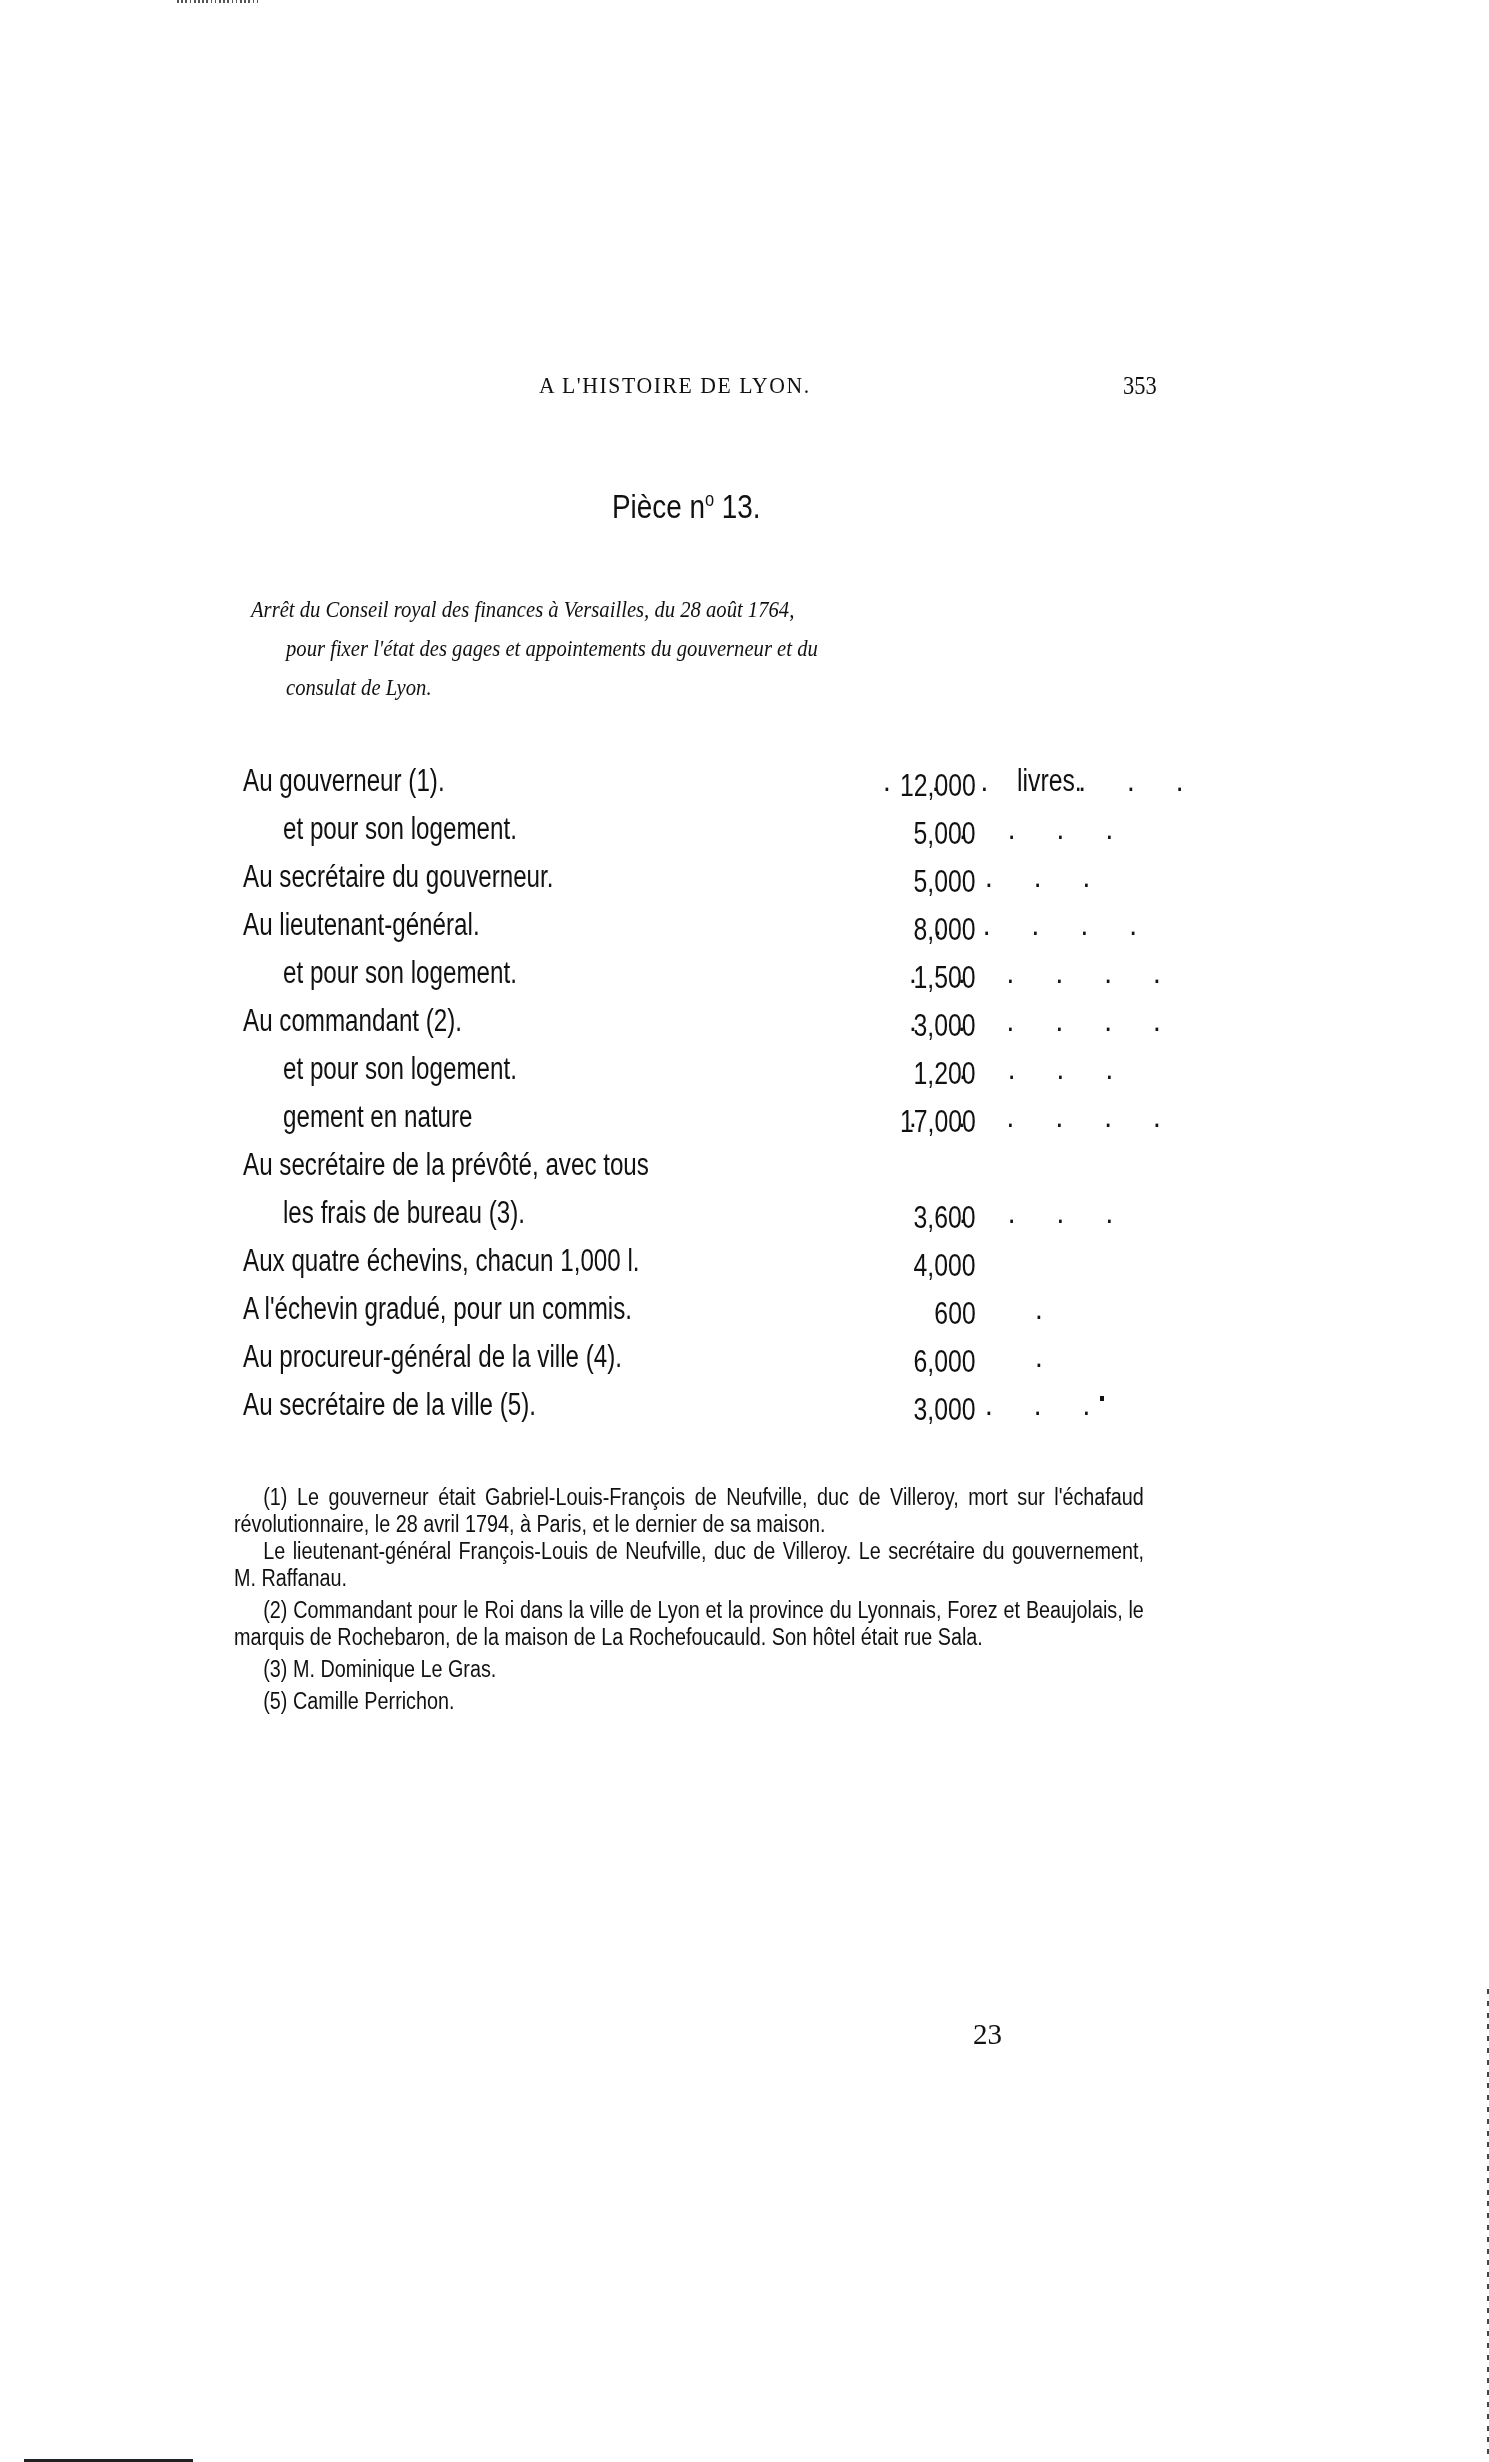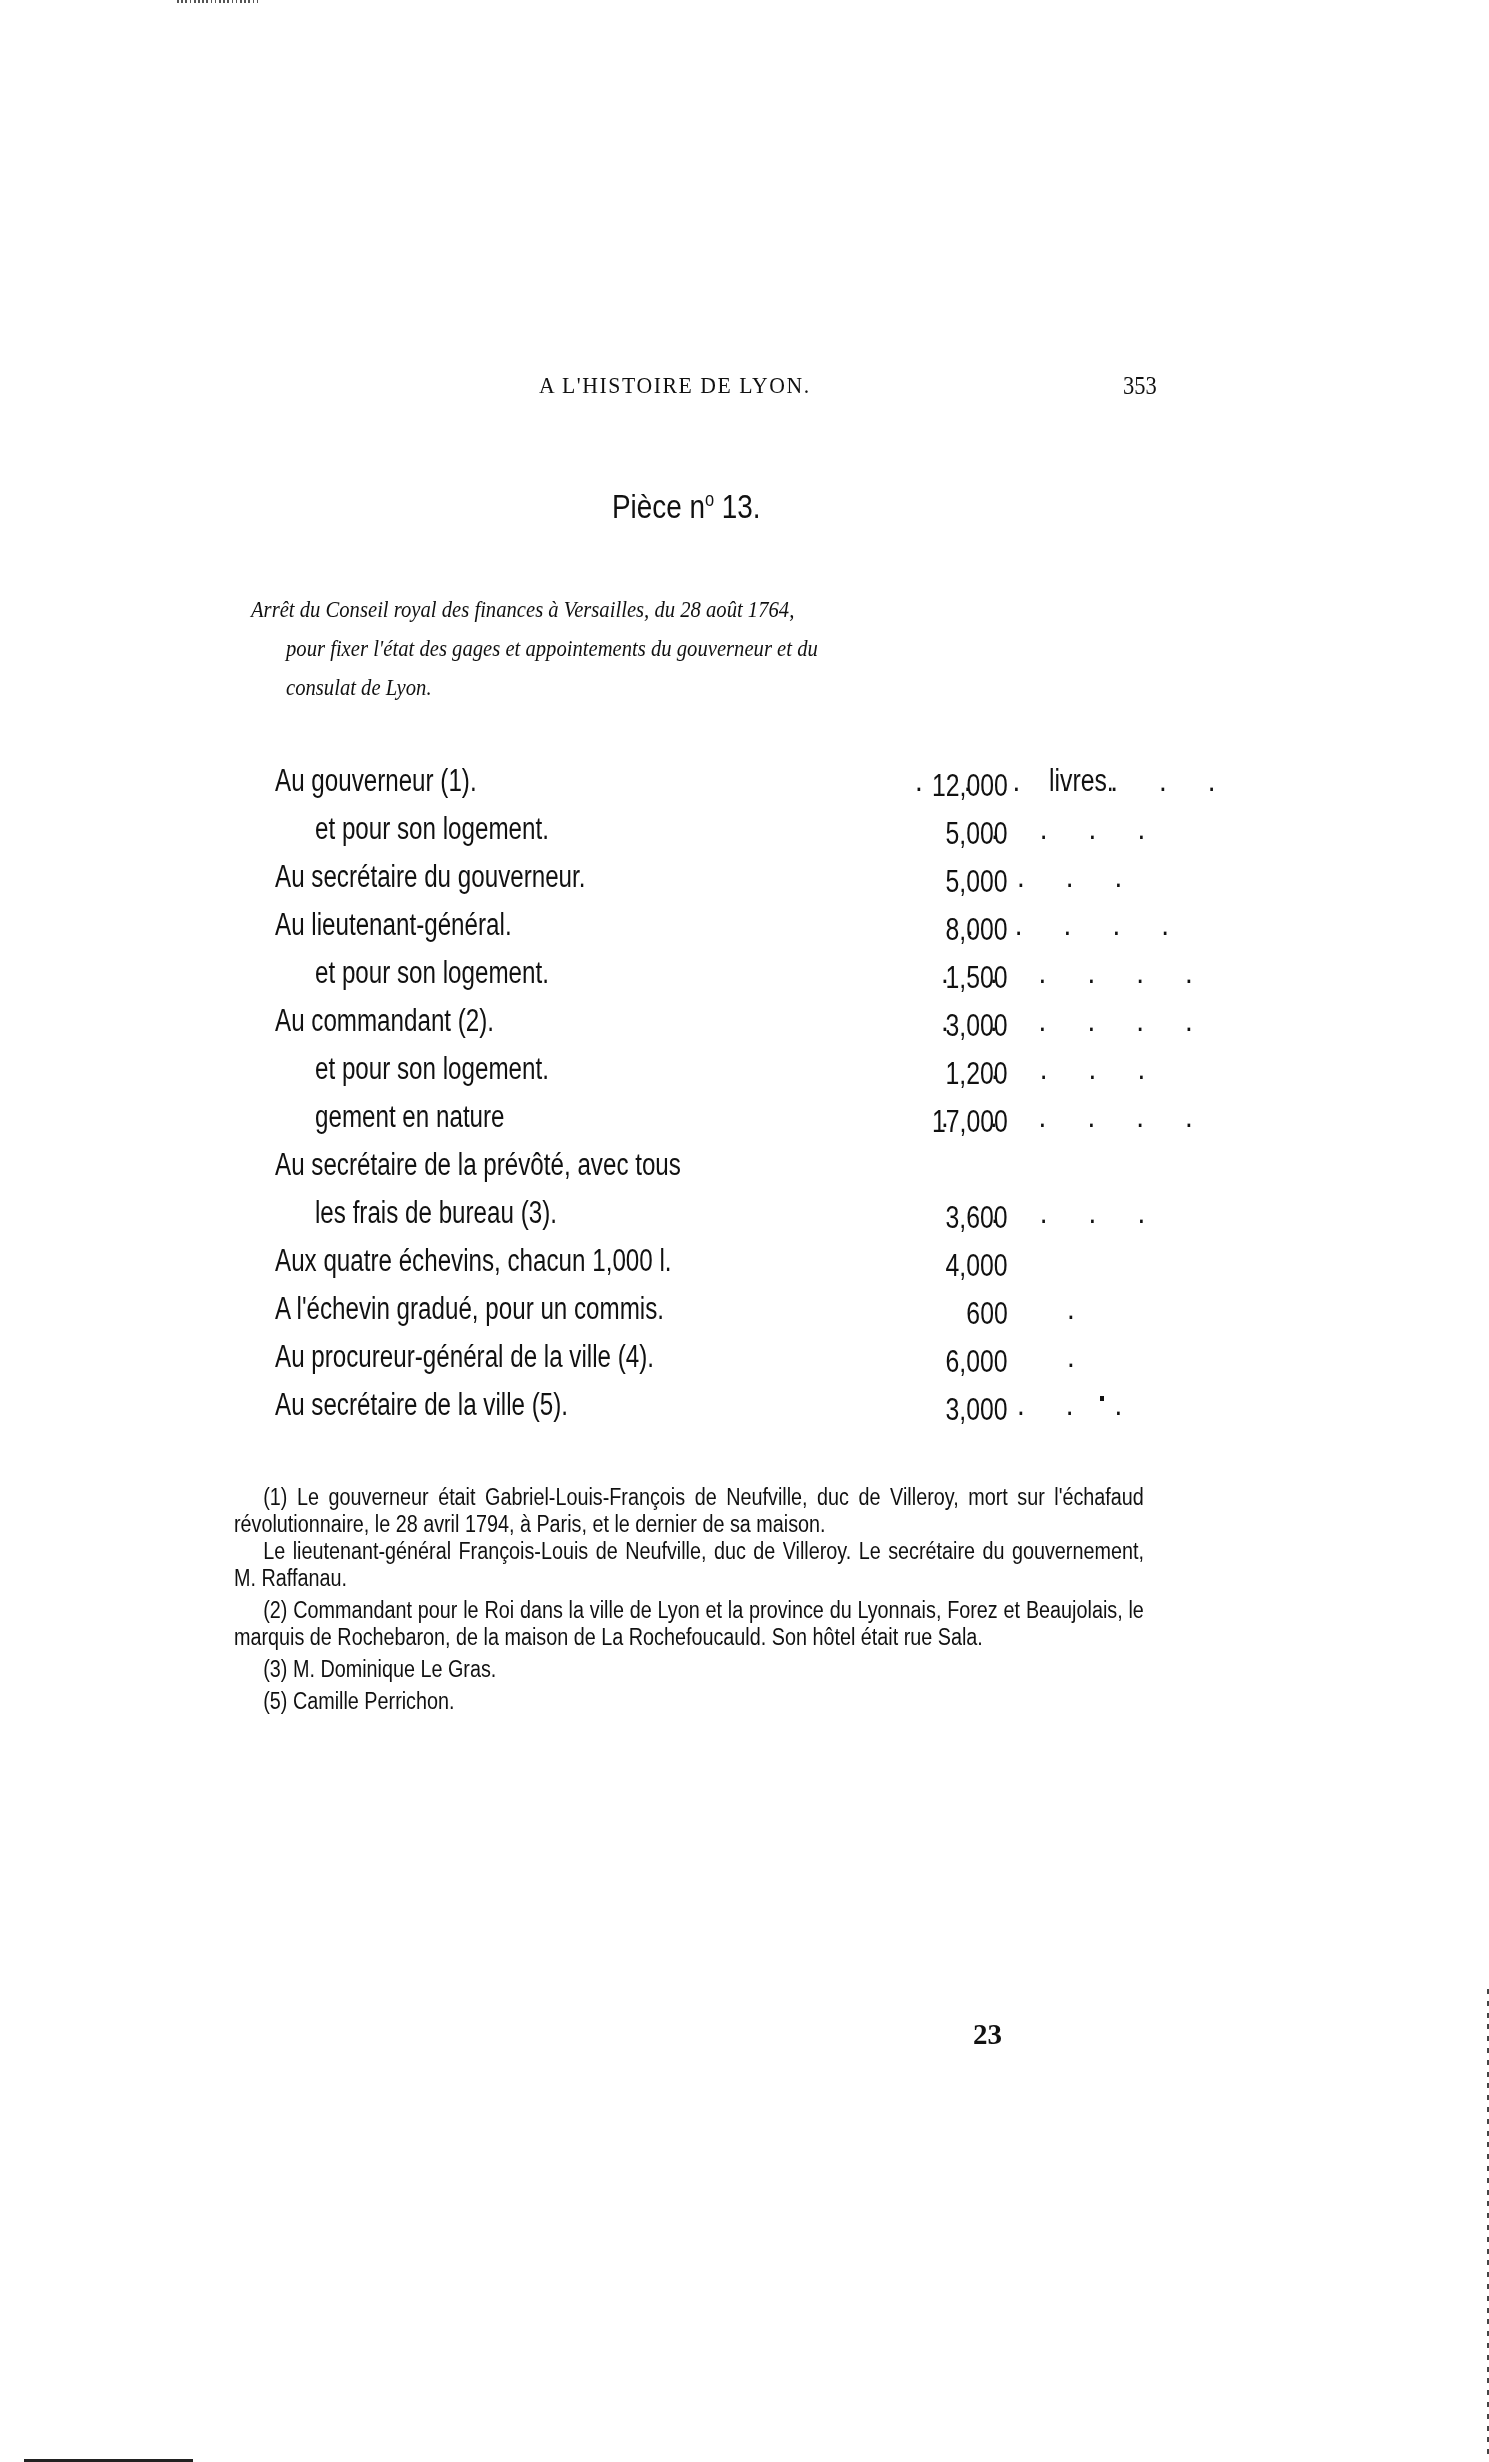--- a/index.html
+++ b/index.html
@@ -58,21 +58,20 @@
   .decree .l2 { margin-left: 35px; transform: scaleX(0.86); transform-origin: left; }
   .decree .l3 { margin-left: 35px; transform: scaleX(0.86); transform-origin: left; }
 
   .ledger {
     position: absolute;
     top: 763px;
     left: 243px;
     width: 885px;
     font-family: "Liberation Sans", sans-serif;
     font-size: 31px;
-    margin-left: 32px;
   }
   .entry {
     position: relative;
     height: 48px;
     white-space: nowrap;
   }
   .entry .label {
     position: absolute;
     left: 0;
     top: 0;
@@ -125,21 +124,21 @@
     transform: scaleX(0.86);
     transform-origin: left;
     width: 1058px;
   }
 
   .signature {
     position: absolute;
     top: 2018px;
     left: 973px;
     font-size: 29px;
-    font-weight: bold;
+    font-weight: normal;
   }
   .stray-mark {
     position: absolute;
     top: 1396px;
     left: 1100px;
     width: 4.2px;
     height: 5px;
     background: #111;
   }
   .scan-top {

